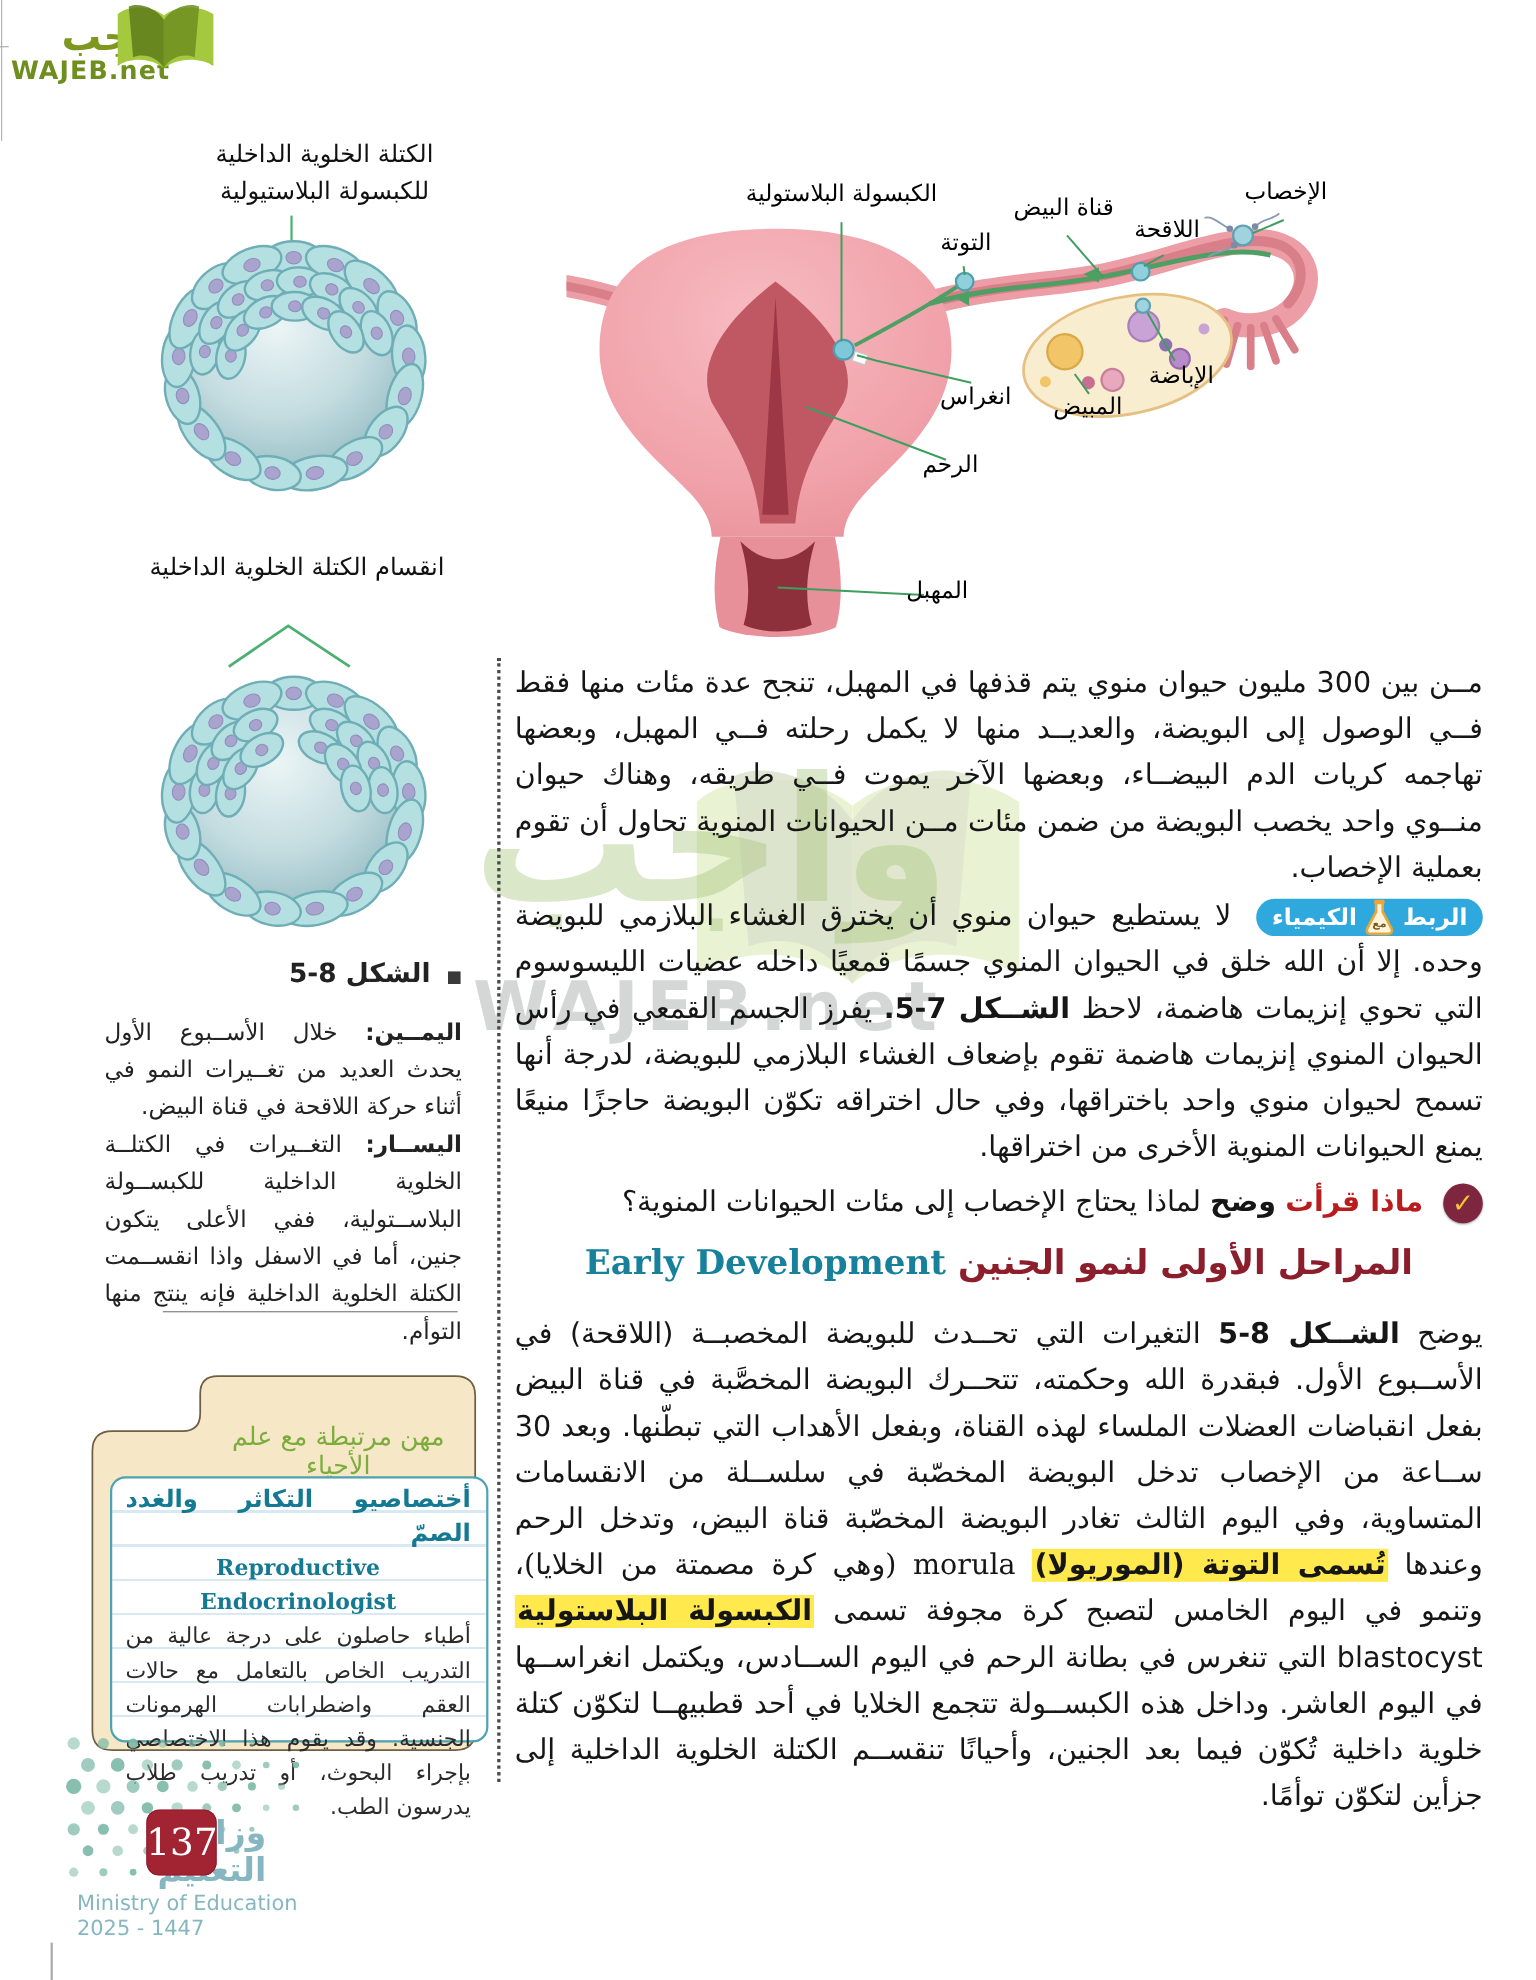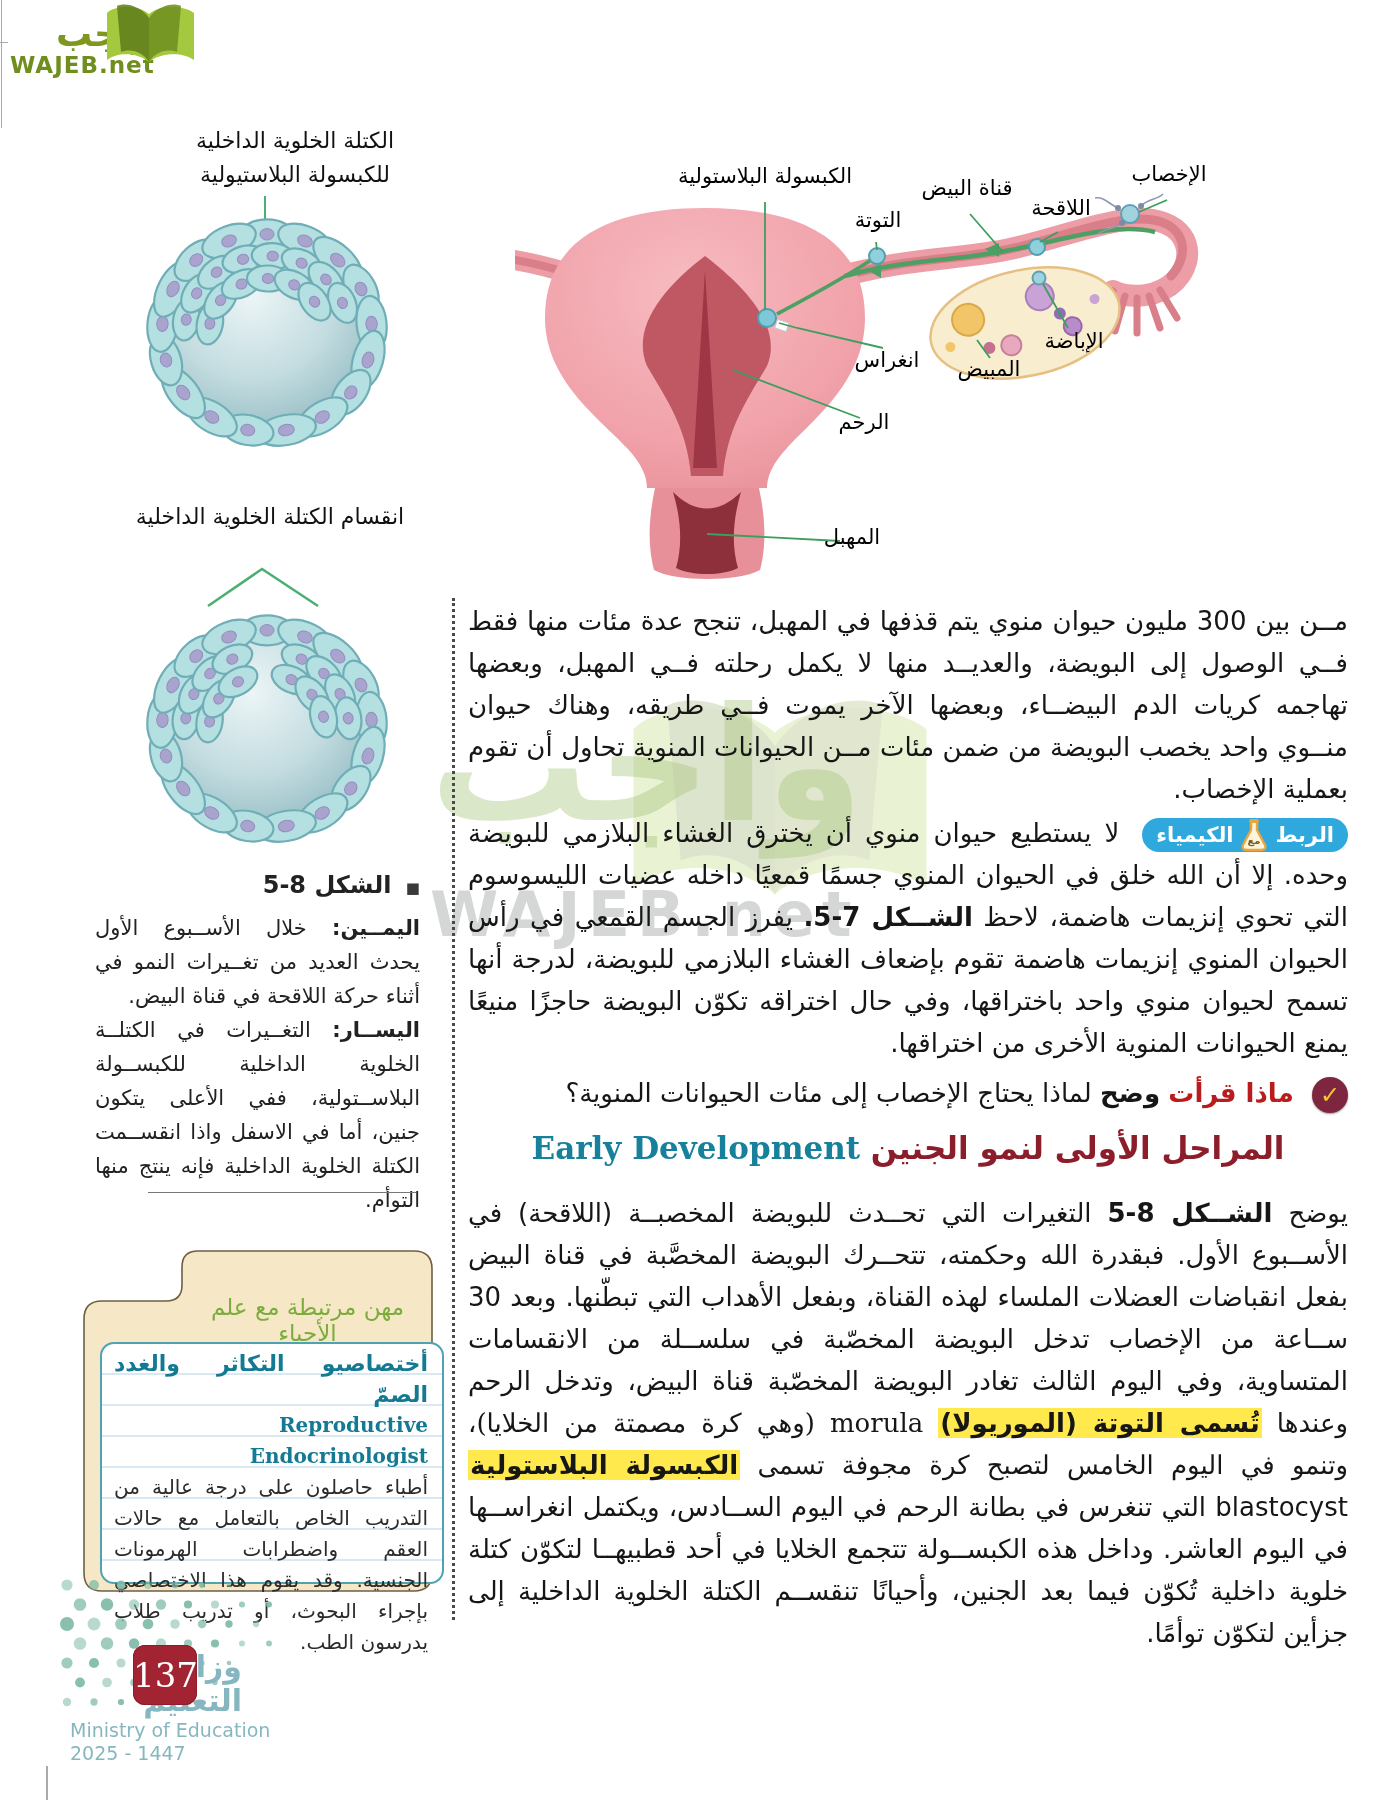--- a/index.html
+++ b/index.html
@@ -10,21 +10,21 @@
   
   .logo-ar{font-size:36px;font-weight:bold;color:#7E981F;line-height:36px}
   .logo-latin{font-size:23px;font-weight:bold;color:#6F8E1E;letter-spacing:1px}
   
   .mark{background:#aaa}
   
   .figlabel{font-size:22px;line-height:34px;color:#111;text-align:center;direction:rtl}
   .gline{background:#4CAF72}
   
   .caption{direction:rtl;text-align:justify;font-size:21px;line-height:34px;color:#222;width:325px}
-  .caption .cap-title{font-size:24px;font-weight:bold;margin-bottom:6px}
+  .caption .cap-title{font-size:24px;font-weight:bold;margin-bottom:16px}
   .cap-marker{color:#3a3a3a;font-size:15px;margin-left:6px}
   .bold{font-weight:bold}
   
   .par{direction:rtl;text-align:justify;font-size:26px;line-height:42px;color:#161616;width:880px}
   .dotline{border-left:3px dotted #4a4a4a;width:0}
   .hl{background:#FFE94D;font-weight:bold;padding:0 2px}
   .latin-serif{font-family:"DejaVu Serif",serif}
   
   .chembadge{display:inline-flex;align-items:center;background:#2FA8DD;border-radius:22px;
              padding:2px 14px;color:#fff;font-size:21px;font-weight:bold;gap:8px;
@@ -41,21 +41,21 @@
   .heading .h-en{color:#17809B;font-family:"DejaVu Serif",serif}
   
   .dlabel{font-size:21px;line-height:26px;color:#000;text-align:center;direction:rtl}
   
   .career-tab{font-size:23px;font-weight:normal;color:#7CAC3E;text-align:center;direction:rtl}
   .career-card{box-sizing:border-box;border:2px solid #4DA2B4;border-radius:14px;
                background:repeating-linear-gradient(to bottom,#ffffff 0 29px,#D8E9F3 29px 31px);
                padding:4px 14px 4px 12px;direction:rtl;text-align:justify;
                font-size:20px;line-height:31px;color:#2b2b2b}
   .career-card .t-ar{color:#147A93;font-weight:bold;font-size:22px}
-  .career-card .t-en{color:#147A93;font-weight:bold;font-size:20px;font-family:"DejaVu Serif",serif;direction:ltr;text-align:right}
+  .career-card .t-en{color:#147A93;font-weight:bold;font-size:20px;font-family:"DejaVu Serif",serif;direction:ltr;text-align:center}
   
   .wm{pointer-events:none}
   .wm-ar{font-size:158px;font-weight:bold;color:#A9C77D;opacity:.42;direction:rtl;line-height:150px}
   .wm-latin{font-size:62px;font-weight:bold;color:#AAB1AC;opacity:.5;letter-spacing:7px}
   
   .ministry{color:#86B7C0}
   .ministry .m-ar{font-size:30px;font-weight:bold;text-align:right;direction:rtl;line-height:34px}
   .ministry .m-en{font-size:19px;line-height:24px}
   .ministry .m-years{font-size:19px}
   .page-badge{width:64px;height:60px;border-radius:12px;background:#A22433;color:#fff;

